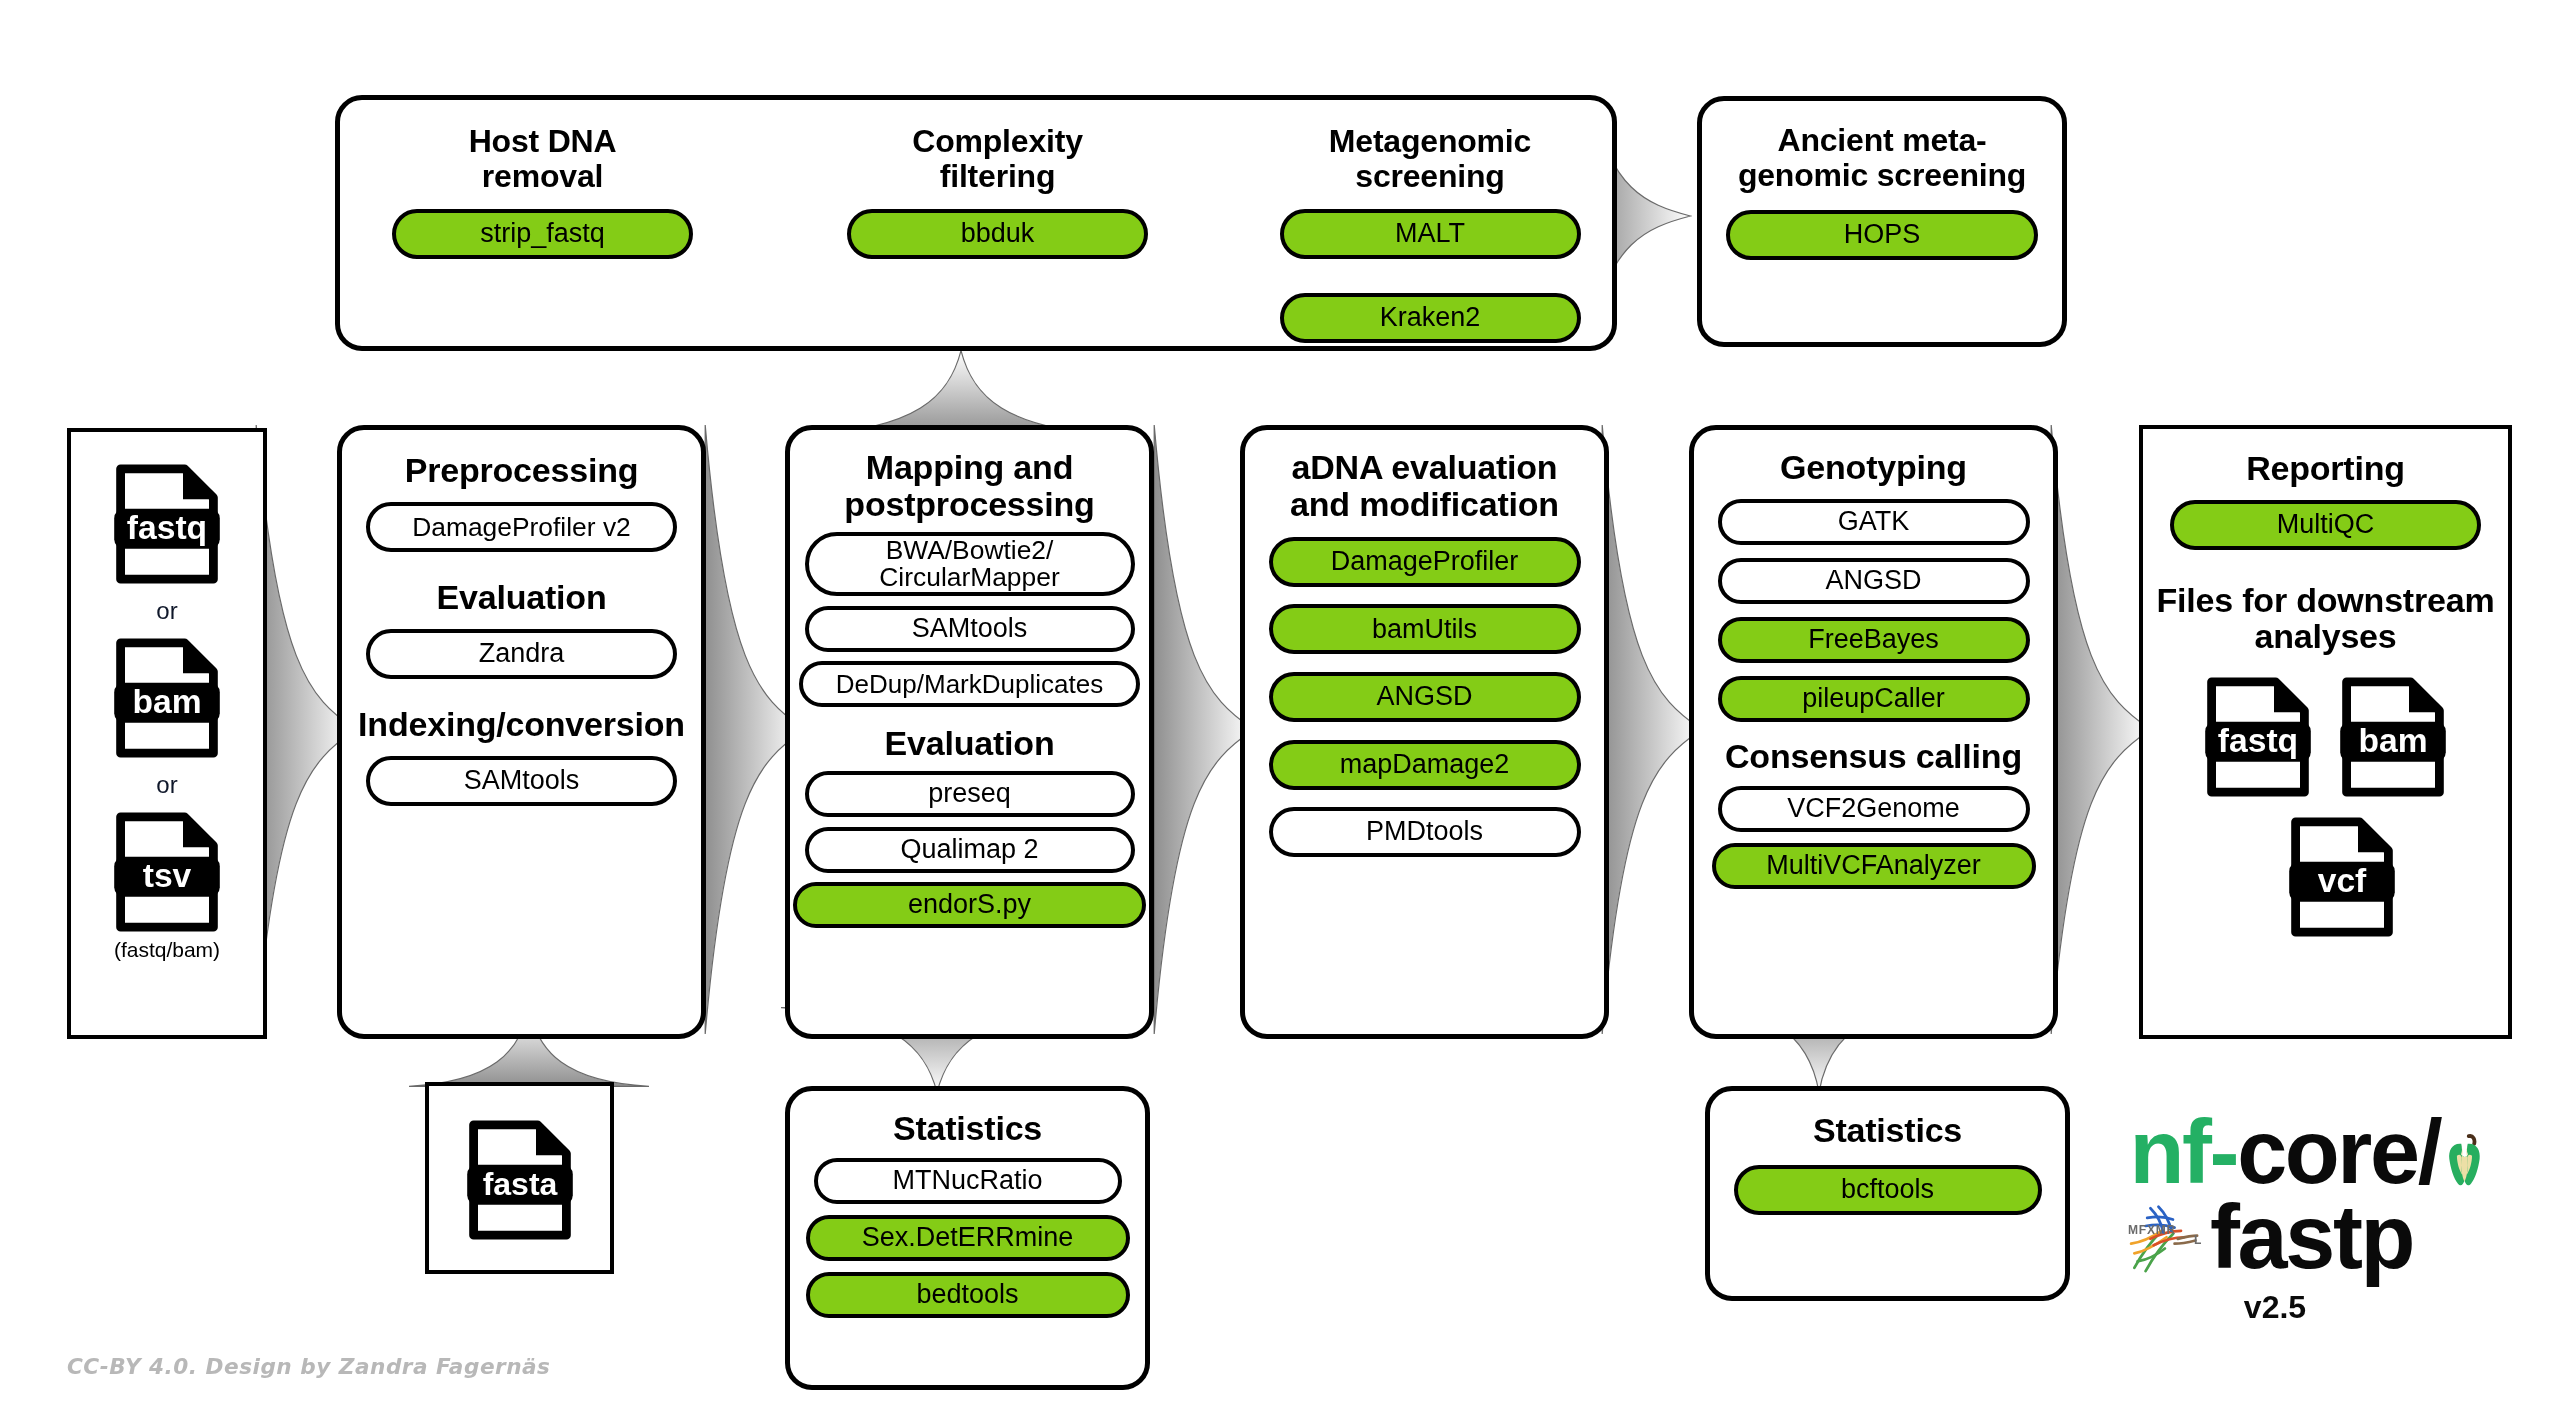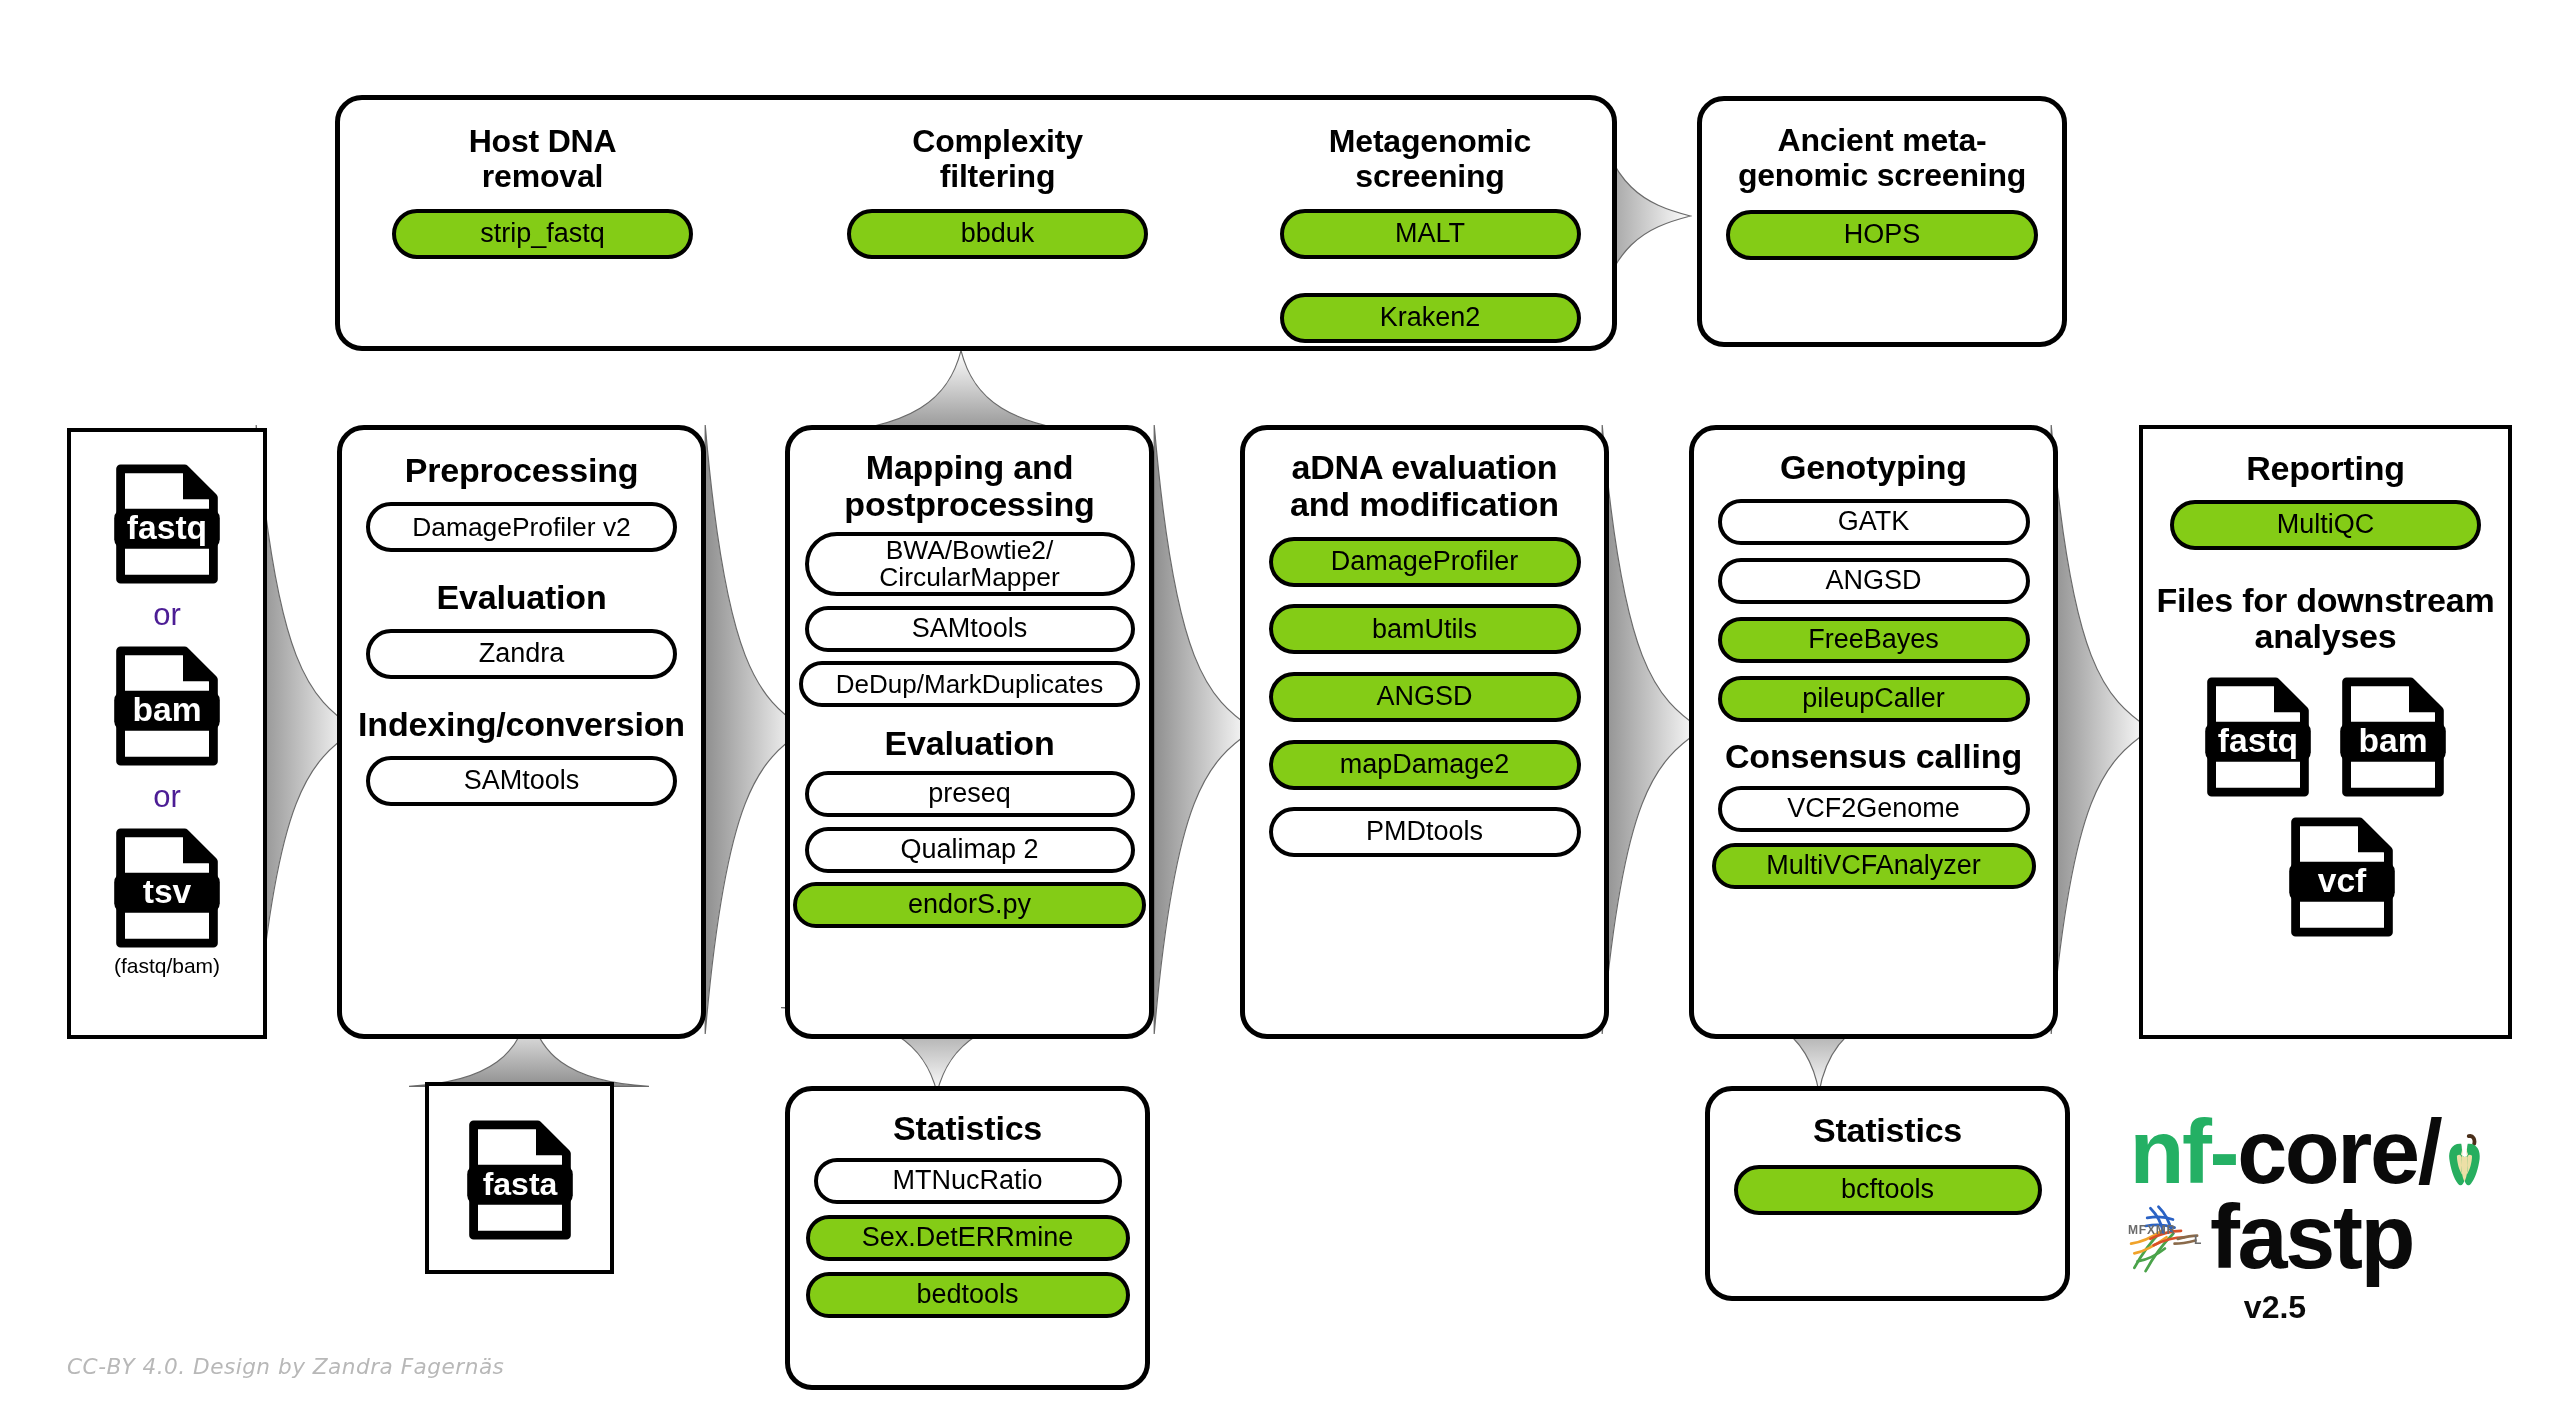--- a/index.html
+++ b/index.html
@@ -38,21 +38,21 @@
 
   
   .arrow{position:absolute;z-index:1;}
   .arrow svg{display:block;width:100%;height:100%;}
 
   
   .fileicon{position:relative;}
   .fileicon svg{display:block;width:100%;height:100%;}
 
   .orlabel{
-    text-align:center;font-size:31px;color:#4c1d95;
+    text-align:center;font-size:24px;color:#0f172a;
   }
   .sublabel{text-align:center;font-size:21px;color:#000;}
 
   .credit{
     position:absolute;color:#b8b8b8;font-size:21.6px;
     font-family:"DejaVu Sans",sans-serif;font-style:italic;
     letter-spacing:0.5px;z-index:6;
   }
 
   
@@ -359,16 +359,16 @@
           </g>
           <text x="16" y="46" font-family="Liberation Sans, sans-serif" font-size="15" fill="#6b6b6b" letter-spacing="1">MFXMR</text>
           <text x="98" y="58" font-family="Liberation Sans, sans-serif" font-size="15" fill="#6b6b6b">L</text>
         </svg>
       </span>
         <span class="logo-eager">fastp</span>
     </div>
     <div class="logo-ver" style="width:320px;">v2.5</div>
   </div>
 
-  <div class="credit" style="left:67px;top:1354px;">CC-BY 4.0. Design by Zandra Fagernäs</div>
+  <div class="credit" style="left:67px;top:1354px;font-weight:bold;">CC-BY 4.0. Design by Zandra Fagernäs</div>
 
 </div>
 
 
 </body></html>

